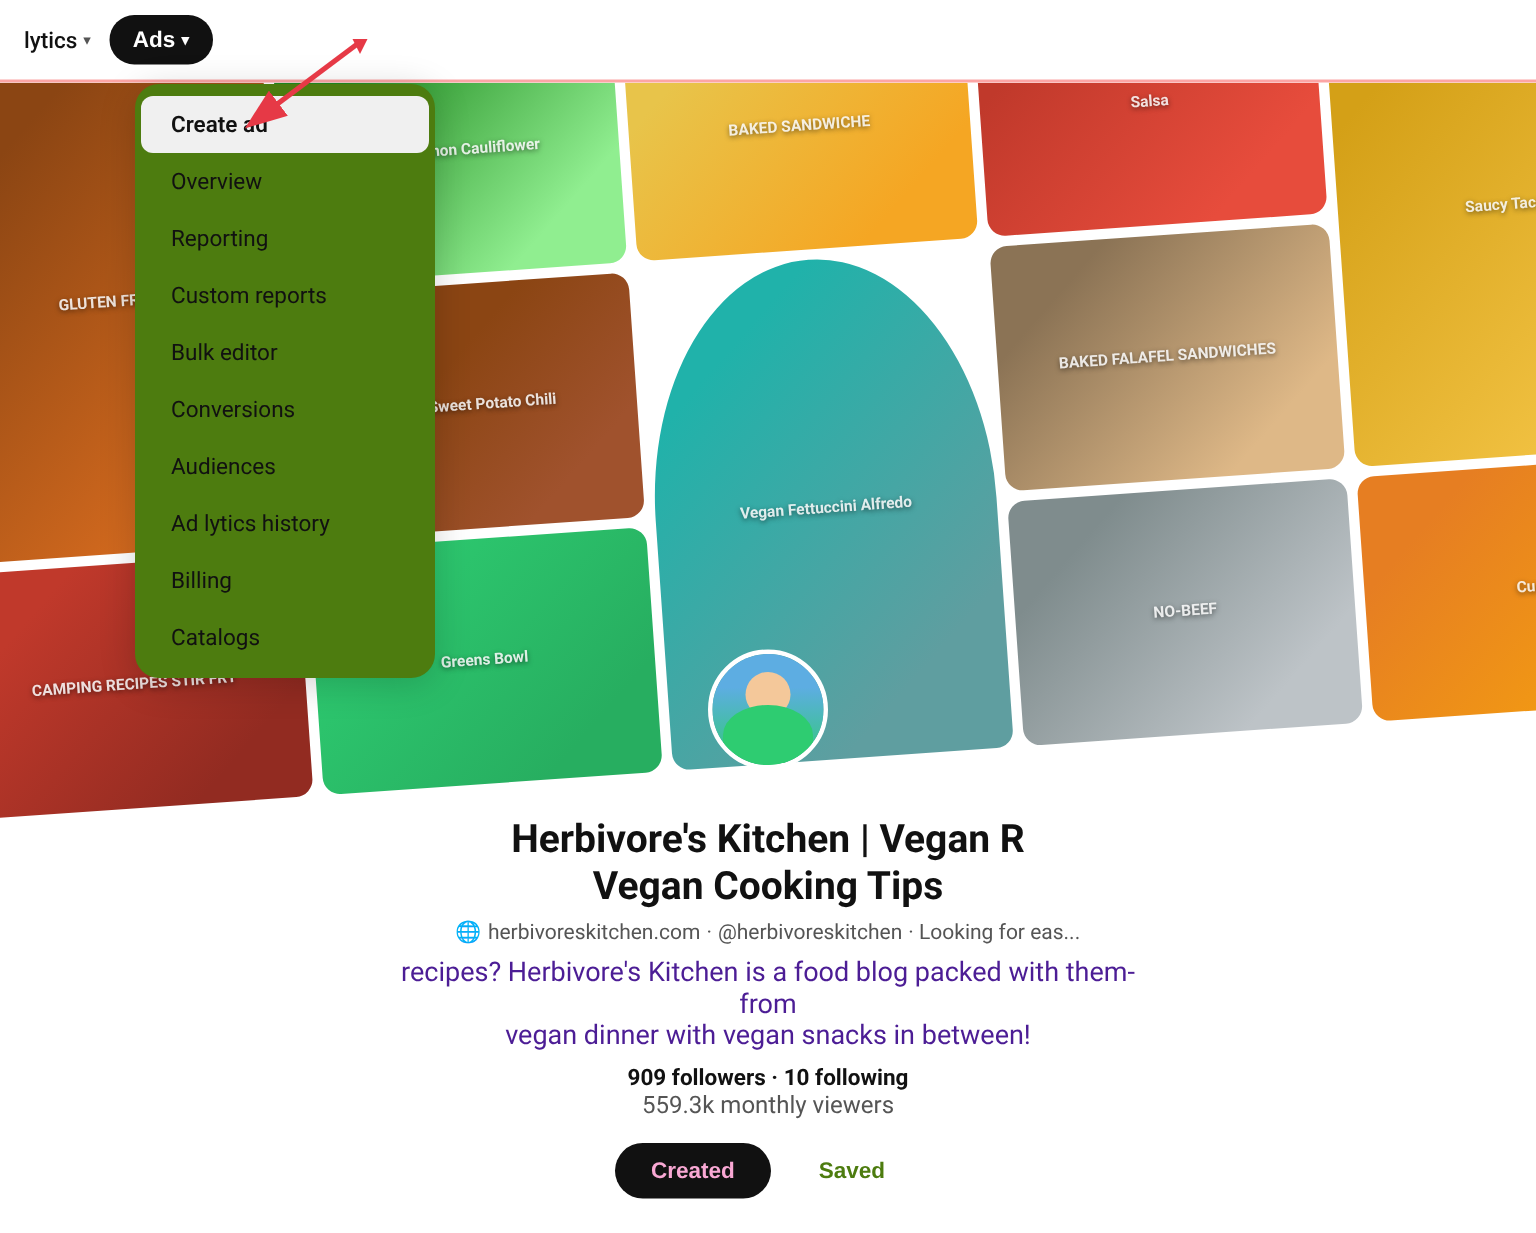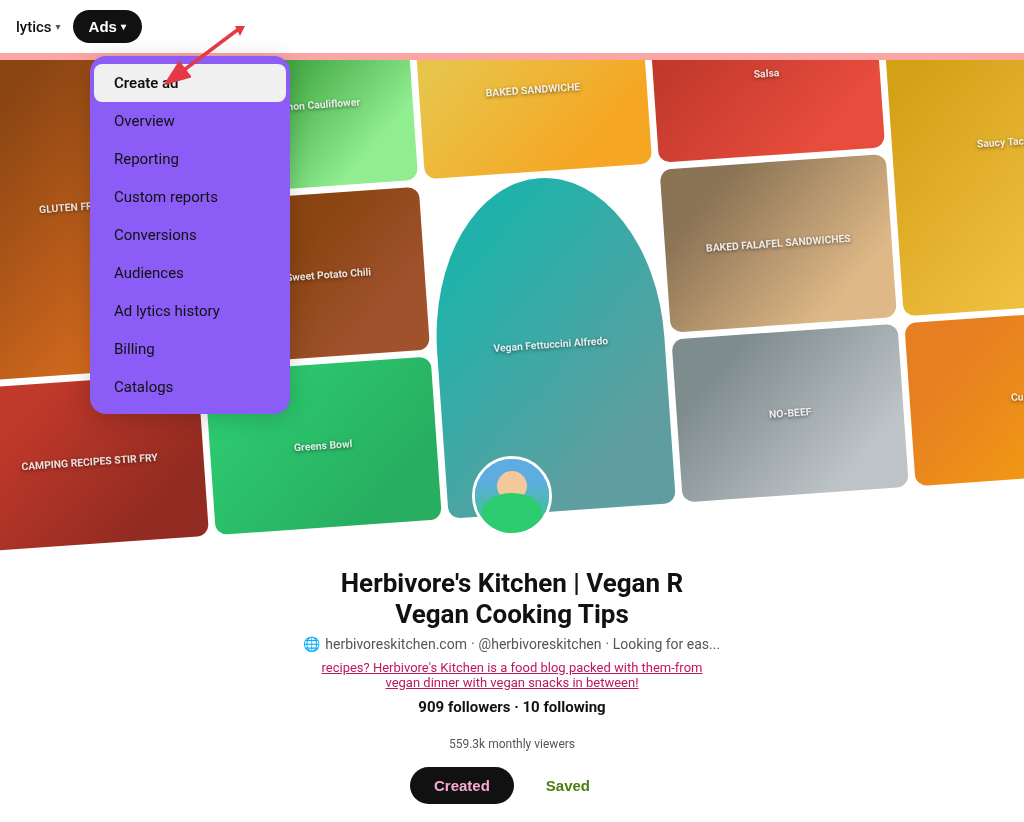--- a/index.html
+++ b/index.html
@@ -11,21 +11,21 @@
       overflow: hidden;
       position: relative;
     }
 
     
     .navbar {
       display: flex;
       align-items: center;
       padding: 10px 16px;
       background: #fff;
-      border-bottom: 7px solid #fca5a5;
+      border-bottom: 2px solid #fca5a5;
       position: relative;
       z-index: 100;
     }
 
     .nav-analytics {
       display: flex;
       align-items: center;
       gap: 4px;
       font-size: 15px;
       font-weight: 500;
@@ -55,21 +55,21 @@
 
     .ads-button .chevron {
       font-size: 10px;
     }
 
     
     .dropdown-menu {
       position: absolute;
       top: 56px;
       left: 90px;
-      background: #8b5cf6;
+      background: #4d7c0f;
       border-radius: 16px;
       box-shadow: 0 4px 24px rgba(0,0,0,0.18);
       padding: 8px 0;
       min-width: 200px;
       z-index: 200;
     }
 
     .dropdown-item {
       display: block;
       padding: 10px 20px;
@@ -231,24 +231,23 @@
     }
 
     .profile-stats {
       font-size: 15px;
       font-weight: 700;
       color: #111;
       margin-bottom: 0;
     }
 
     .profile-viewers {
-      font-size: 12px;
+      font-size: 16px;
       color: #555;
       margin-bottom: 16px;
-      margin-top: 21px;
     }
 
     .profile-tabs {
       display: flex;
       justify-content: center;
       gap: 8px;
     }
 
     .tab-btn {
       padding: 10px 24px;
@@ -290,20 +289,21 @@
     <span>Ads</span>
     <span class="chevron">▾</span>
   </button>
 </div>
 
 <div class="dropdown-menu">
   <div class="dropdown-item active">Create ad</div>
   <div class="dropdown-item">Overview</div>
   <div class="dropdown-item">Reporting</div>
   <div class="dropdown-item">Custom reports</div>
+  <div class="dropdown-item">Bulk editor</div>
   <div class="dropdown-item">Conversions</div>
   <div class="dropdown-item">Audiences</div>
   <div class="dropdown-item">Ad lytics history</div>
   <div class="dropdown-item">Billing</div>
   <div class="dropdown-item">Catalogs</div>
 </div>
 
 <svg class="arrow-svg" width="120" height="80">
   <defs>
     <marker id="arrowhead" markerWidth="8" markerHeight="6" refX="2" refY="3" orient="auto">
@@ -365,21 +365,21 @@
       <div class="profile-name">
         Herbivore's Kitchen | Vegan R<br>Vegan Cooking Tips
       </div>
       <div class="profile-meta">
         <span class="globe-icon">🌐</span>
         <span>herbivoreskitchen.com</span>
         <span>·</span>
         <span>@herbivoreskitchen</span>
         <span>· Looking for eas...</span>
       </div>
-      <div style="font-size:13px; color:#be185d; margin-bottom:8px; max-width:500px; margin-left:auto; margin-right:auto;text-decoration:underline;">
+      <div style="font-size:18px; color:#4c1d95; margin-bottom:8px; max-width:500px; margin-left:auto; margin-right:auto;">
         recipes? Herbivore's Kitchen is a food blog packed with them-from<br>vegan dinner with vegan snacks in between!
       </div>
       <div class="profile-stats">
         <span>909 followers</span>
         <span> · </span>
         <span>10 following</span>
       </div>
       <div class="profile-viewers">559.3k monthly viewers</div>
       <div class="profile-tabs">
         <button class="tab-btn active">Created</button>

